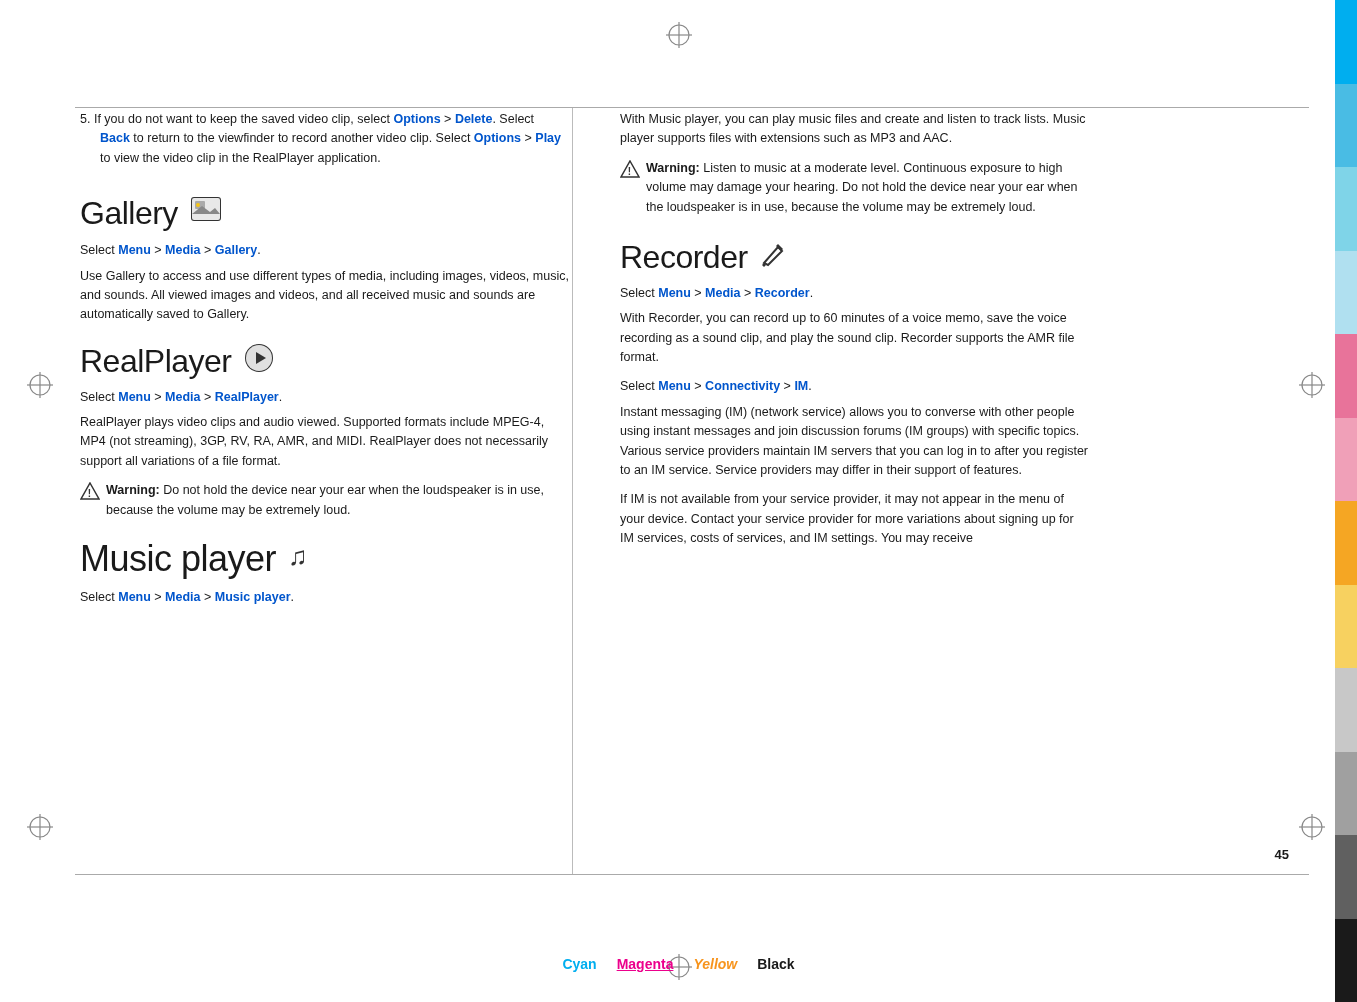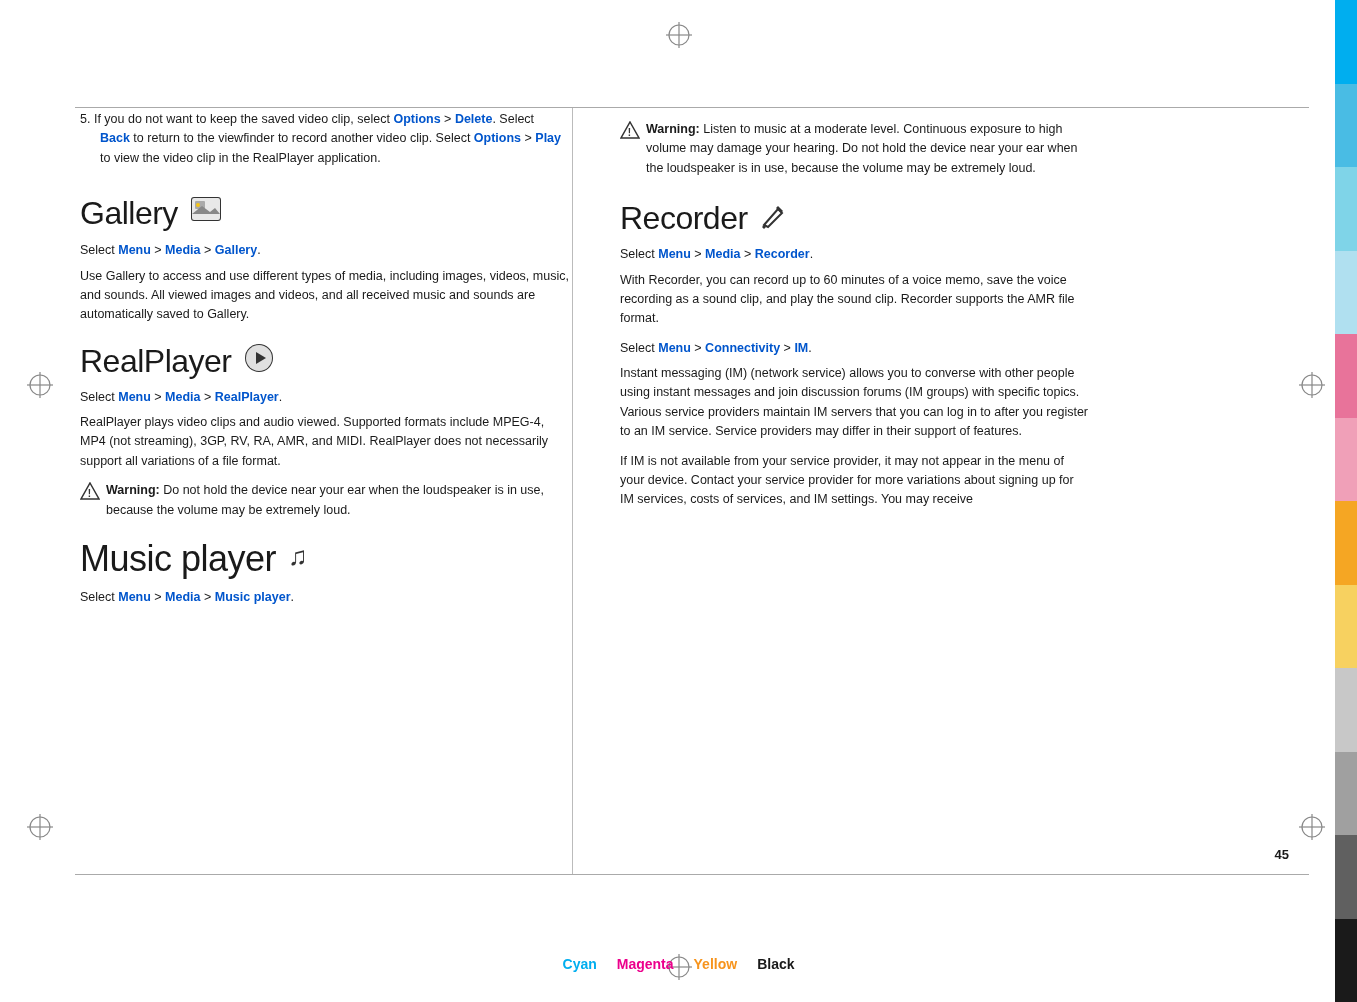--- a/index.html
+++ b/index.html
@@ -145,22 +145,22 @@
       bottom: 30px;
       left: 50%;
       transform: translateX(-50%);
       display: flex;
       gap: 20px;
       font-size: 14px;
       font-weight: bold;
     }
 
     .color-cyan { color: #00aeef; }
-    .color-magenta { color: #ec008c; }
-    .color-yellow { color: #f7941d; }
+    .color-magenta { color: #ec008c; text-decoration: underline; }
+    .color-yellow { color: #f7941d; font-style: italic; }
     .color-black { color: #1a1a1a; }
 
     
     .h-line-top {
       position: absolute;
       top: 107px;
       left: 75px;
       right: 48px;
       height: 1px;
       background: #aaa;
@@ -324,20 +324,21 @@
       </span>
     </div>
     <p class="menu-path">
       Select <span class="link-blue">Menu</span> &gt; <span class="link-blue">Media</span> &gt; <span class="link-blue">Music player</span>.
     </p>
 
   </div>
 
   <div class="right-column" style="padding-left:20px;">
 
+    <p class="para">With Music player, you can play music files and create and listen to track lists. Music player supports files with extensions such as MP3 and AAC.</p>
 
     <div class="warning-block">
       <span style="flex-shrink:0; margin-top:1px;">
         <svg width="20" height="18" viewBox="0 0 20 18">
             <polygon points="10,1 19,17 1,17" fill="none" stroke="#333" stroke-width="1.5"></polygon>
             <text x="9.5" y="14.5" font-size="10" font-weight="bold" text-anchor="middle" fill="#333">!</text>
           </svg>
       </span>
       <p class="warning-text">
         <span class="warning-bold">Warning:</span>  Listen to music at a moderate level. Continuous exposure to high volume may damage your hearing. Do not hold the device near your ear when the loudspeaker is in use, because the volume may be extremely loud.

